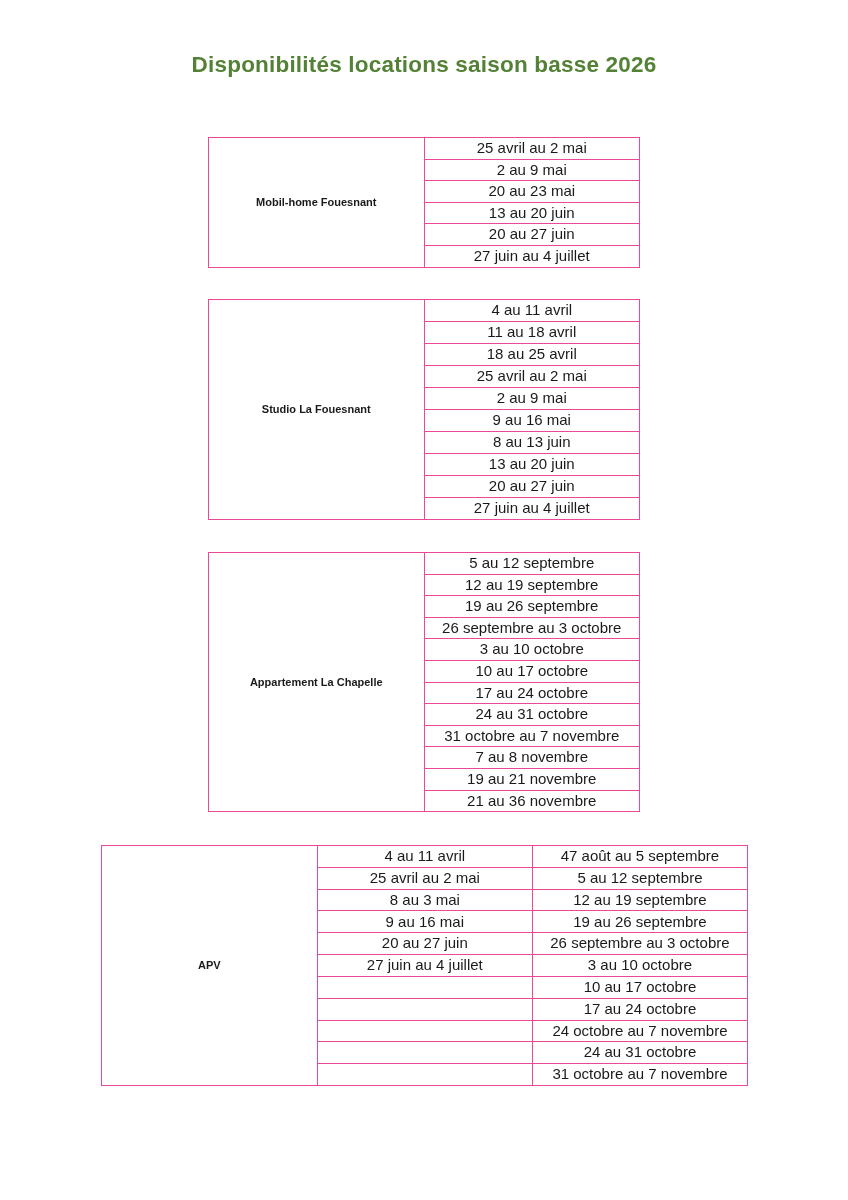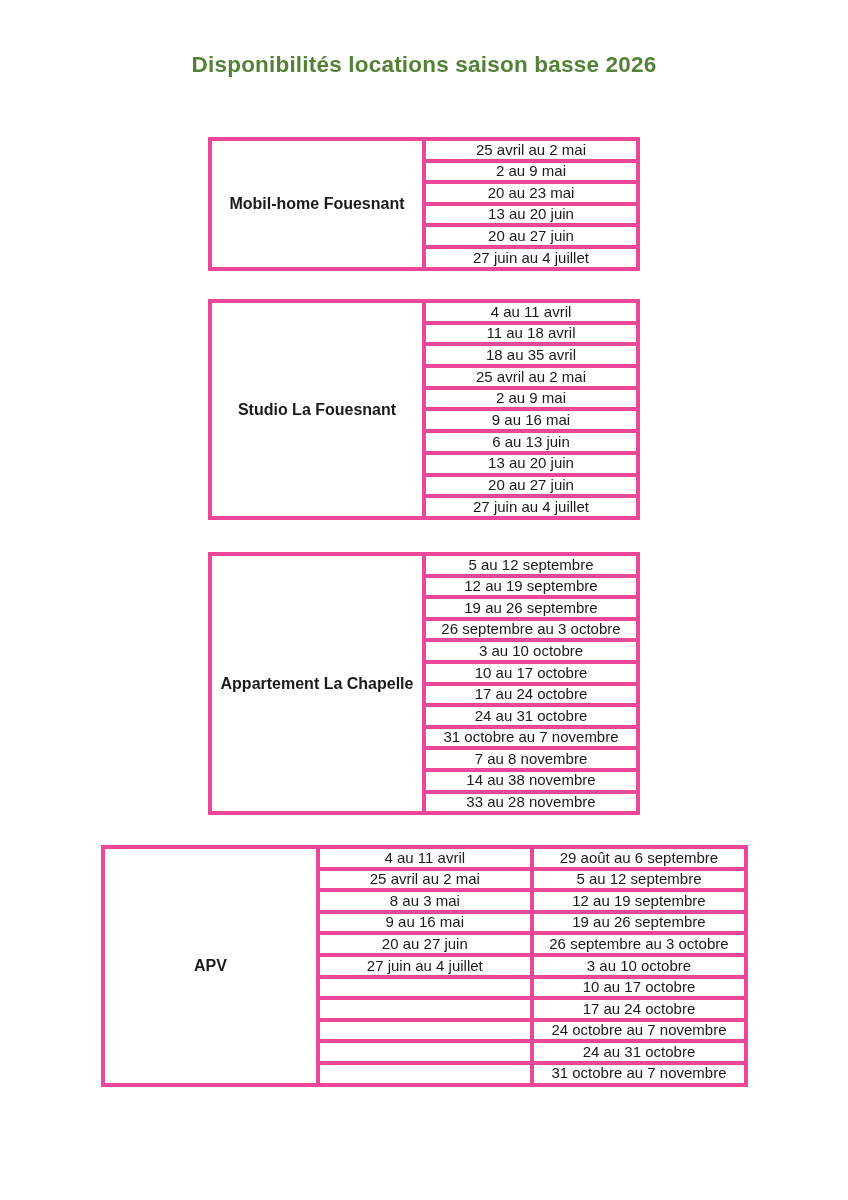--- a/index.html
+++ b/index.html
@@ -26,32 +26,32 @@
     font-size: 22.5px;
     font-weight: bold;
     letter-spacing: 0.2px;
   }
   table.avail-table {
     position: absolute;
     border-collapse: collapse;
     table-layout: fixed;
   }
   table.avail-table td {
-    border: 4px solid #ec4899;
+    border: 1px solid #ec4899;
     text-align: center;
     vertical-align: middle;
     font-size: 15px;
     line-height: 1.1;
     padding: 0 4px;
     overflow: hidden;
     white-space: nowrap;
   }
   table.avail-table td.label-cell {
     font-weight: bold;
-    font-size: 16px;
+    font-size: 11px;
   }
   table.avail-table td.date-cell { height: 21.6px; }
 
   #table-0 { top: 137px; left: 208px; width: 432px; height: 128px; }
   #table-1 { top: 299px; left: 208px; width: 432px; height: 221px; }
   #table-2 { top: 552px; left: 208px; width: 432px; height: 260px; }
   #table-3 { top: 845px; left: 101px; width: 647px; height: 241px; }
 
   #table-0 .label-cell, #table-1 .label-cell, #table-2 .label-cell { width: 50%; }
   #table-3 .label-cell { width: 33.4%; }
@@ -100,33 +100,33 @@
   <table class="avail-table" id="table-1">
       <tbody>
         <tr>
           <td class="label-cell" rowspan="10">Studio La Fouesnant</td>
           <td class="date-cell">4 au 11 avril</td>
         </tr>
         <tr>
           <td class="date-cell">11 au 18 avril</td>
         </tr>
         <tr>
-          <td class="date-cell">18 au 35 avril</td>
+          <td class="date-cell">18 au 25 avril</td>
         </tr>
         <tr>
           <td class="date-cell">25 avril au 2 mai</td>
         </tr>
         <tr>
           <td class="date-cell">2 au 9 mai</td>
         </tr>
         <tr>
           <td class="date-cell">9 au 16 mai</td>
         </tr>
         <tr>
-          <td class="date-cell">6 au 13 juin</td>
+          <td class="date-cell">8 au 13 juin</td>
         </tr>
         <tr>
           <td class="date-cell">13 au 20 juin</td>
         </tr>
         <tr>
           <td class="date-cell">20 au 27 juin</td>
         </tr>
         <tr>
           <td class="date-cell">27 juin au 4 juillet</td>
         </tr>
@@ -160,34 +160,34 @@
         <tr>
           <td class="date-cell">24 au 31 octobre</td>
         </tr>
         <tr>
           <td class="date-cell">31 octobre au 7 novembre</td>
         </tr>
         <tr>
           <td class="date-cell">7 au 8 novembre</td>
         </tr>
         <tr>
-          <td class="date-cell">14 au 38 novembre</td>
-        </tr>
-        <tr>
-          <td class="date-cell">33 au 28 novembre</td>
+          <td class="date-cell">19 au 21 novembre</td>
+        </tr>
+        <tr>
+          <td class="date-cell">21 au 36 novembre</td>
         </tr>
       </tbody>
     </table>
 
   <table class="avail-table" id="table-3">
       <tbody>
         <tr>
           <td class="label-cell" rowspan="11">APV</td>
           <td class="date-cell">4 au 11 avril</td>
-          <td class="date-cell">29 août au 6 septembre</td>
+          <td class="date-cell">47 août au 5 septembre</td>
         </tr>
         <tr>
           <td class="date-cell">25 avril au 2 mai</td>
           <td class="date-cell">5 au 12 septembre</td>
         </tr>
         <tr>
           <td class="date-cell">8 au 3 mai</td>
           <td class="date-cell">12 au 19 septembre</td>
         </tr>
         <tr>

